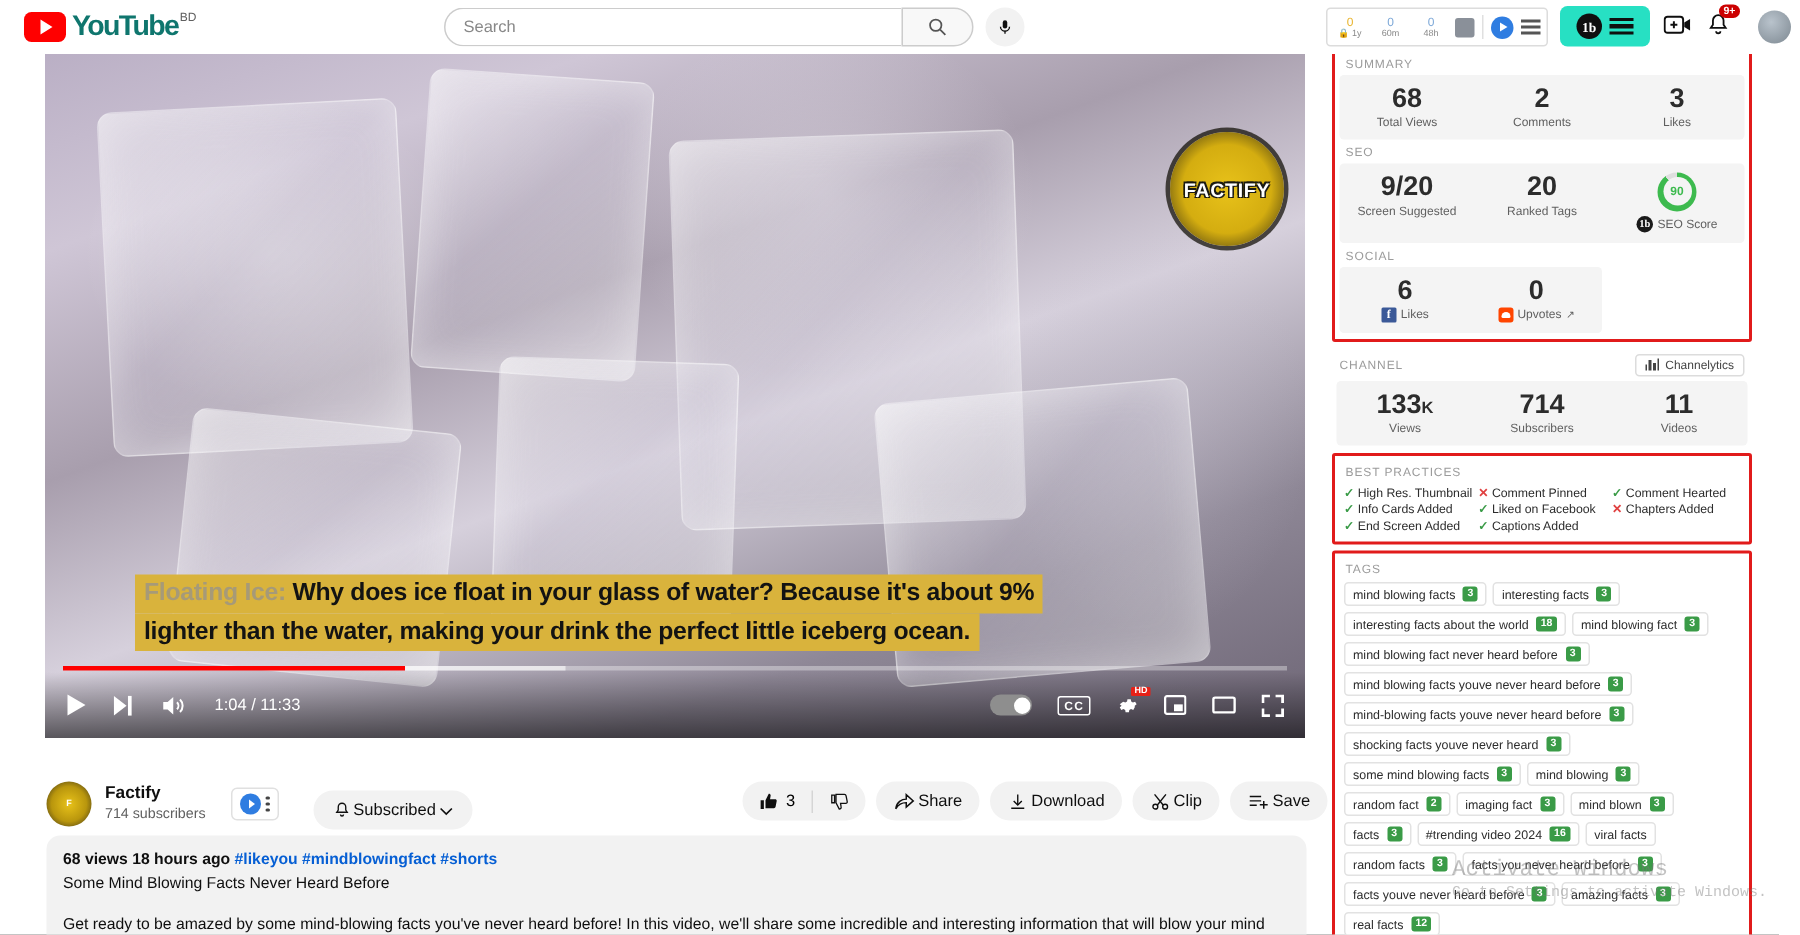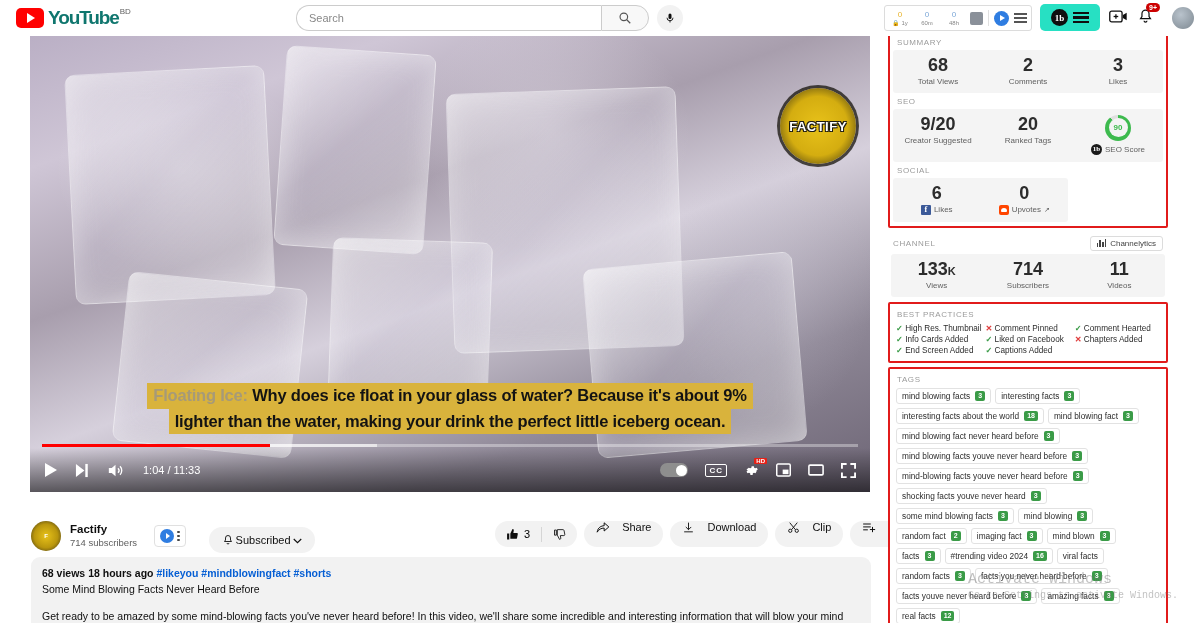--- a/index.html
+++ b/index.html
@@ -123,21 +123,21 @@
     background: radial-gradient(circle at 50% 50%, #e8c21a 0%, #d4ad10 55%, #241f12 100%);
     display: flex; align-items: center; justify-content: center;
     box-shadow: 0 0 0 3px rgba(20,18,10,0.75);
   }
   .factify-wm span {
     font-size: 13px; font-weight: bold; color: #fff; letter-spacing: 0.5px;
     text-shadow: 1px 1px 0 #1b1a14, -1px -1px 0 #1b1a14, 1px -1px 0 #1b1a14, -1px 1px 0 #1b1a14;
   }
 
   .caption-box {
-    position: absolute; left: 0; right: 0; bottom: 58px; text-align: center; padding: 0 92px;
+    position: absolute; left: 0; right: 0; bottom: 58px; padding: 0 60px;
   }
   .caption-line {
     display: inline-block; background: #d9b33c; color: #131313;
     font-size: 16.5px; font-weight: bold; line-height: 1.42; padding: 1px 6px;
     letter-spacing: -0.2px;
   }
   .cap-key { color: #a69a78; }
 
   
   .progress-row { position: absolute; left: 0; right: 0; bottom: 44px; height: 4px; padding: 0 12px; }
@@ -185,22 +185,22 @@
     border-top:3px solid transparent;border-bottom:3px solid transparent;margin-left:1px; }
   .kebab-v { display: flex; flex-direction: column; gap: 1.5px; }
   .kebab-v i { width: 2.5px; height: 2.5px; border-radius: 50%; background: #444; display: block; }
   .subscribed-btn {
     margin-left: 14px; height: 26px; border-radius: 13px; background: #f2f2f2;
     display: flex; align-items: center; gap: 2px; padding: 0 13px; font-size: 11px; color: #0f0f0f; margin-top: 8px;
   }
 
   .action-row { position: absolute; left: 495px; top: 521px; display: flex; align-items: center; gap: 7px; }
   .act-btn {
-    height: 26px; border-radius: 13px; background: #f2f2f2; display: flex; 
-    gap: 12px; padding: 0 12px; font-size: 11px; color: #0f0f0f; white-space: nowrap;
+    height: 26px; border-radius: 13px; background: #f2f2f2; display: flex; align-items: center;
+    gap: 2px; padding: 0 12px; font-size: 11px; color: #0f0f0f; white-space: nowrap;
   }
   .act-split { display: flex; background: #f2f2f2; border-radius: 13px; height: 26px; align-items: center; }
   .act-split .half { display: flex; align-items: center; gap: 5px; padding: 0 11px; font-size: 11px; }
   .act-split .divider { width: 1px; height: 15px; background: #d5d5d5; }
   .act-more { width: 26px; height: 26px; border-radius: 50%; background: #f2f2f2;
     display:flex;align-items:center;justify-content:center; letter-spacing:1px; font-size:12px; color:#0f0f0f; }
 
   .desc-box {
     position: absolute; left: 31px; top: 557px; width: 840px; background: #f2f2f2;
     border-radius: 9px; padding: 8px 11px; font-size: 10.5px; color: #0f0f0f; line-height: 1.55;
@@ -541,21 +541,21 @@
         <div class="stat-cell">
           <div class="stat-num">3</div>
           <div class="stat-lbl">Likes</div>
         </div>
       </div>
 
       <div class="sec-label">SEO</div>
       <div class="stat-card">
         <div class="stat-cell">
           <div class="stat-num">9/20</div>
-          <div class="stat-lbl">Creator Suggested</div>
+          <div class="stat-lbl">Screen Suggested</div>
         </div>
         <div class="stat-cell">
           <div class="stat-num">20</div>
           <div class="stat-lbl">Ranked Tags</div>
         </div>
         <div class="stat-cell">
           <div class="seo-ring">
             <span>90</span>
           </div>
           <div class="seo-foot">

